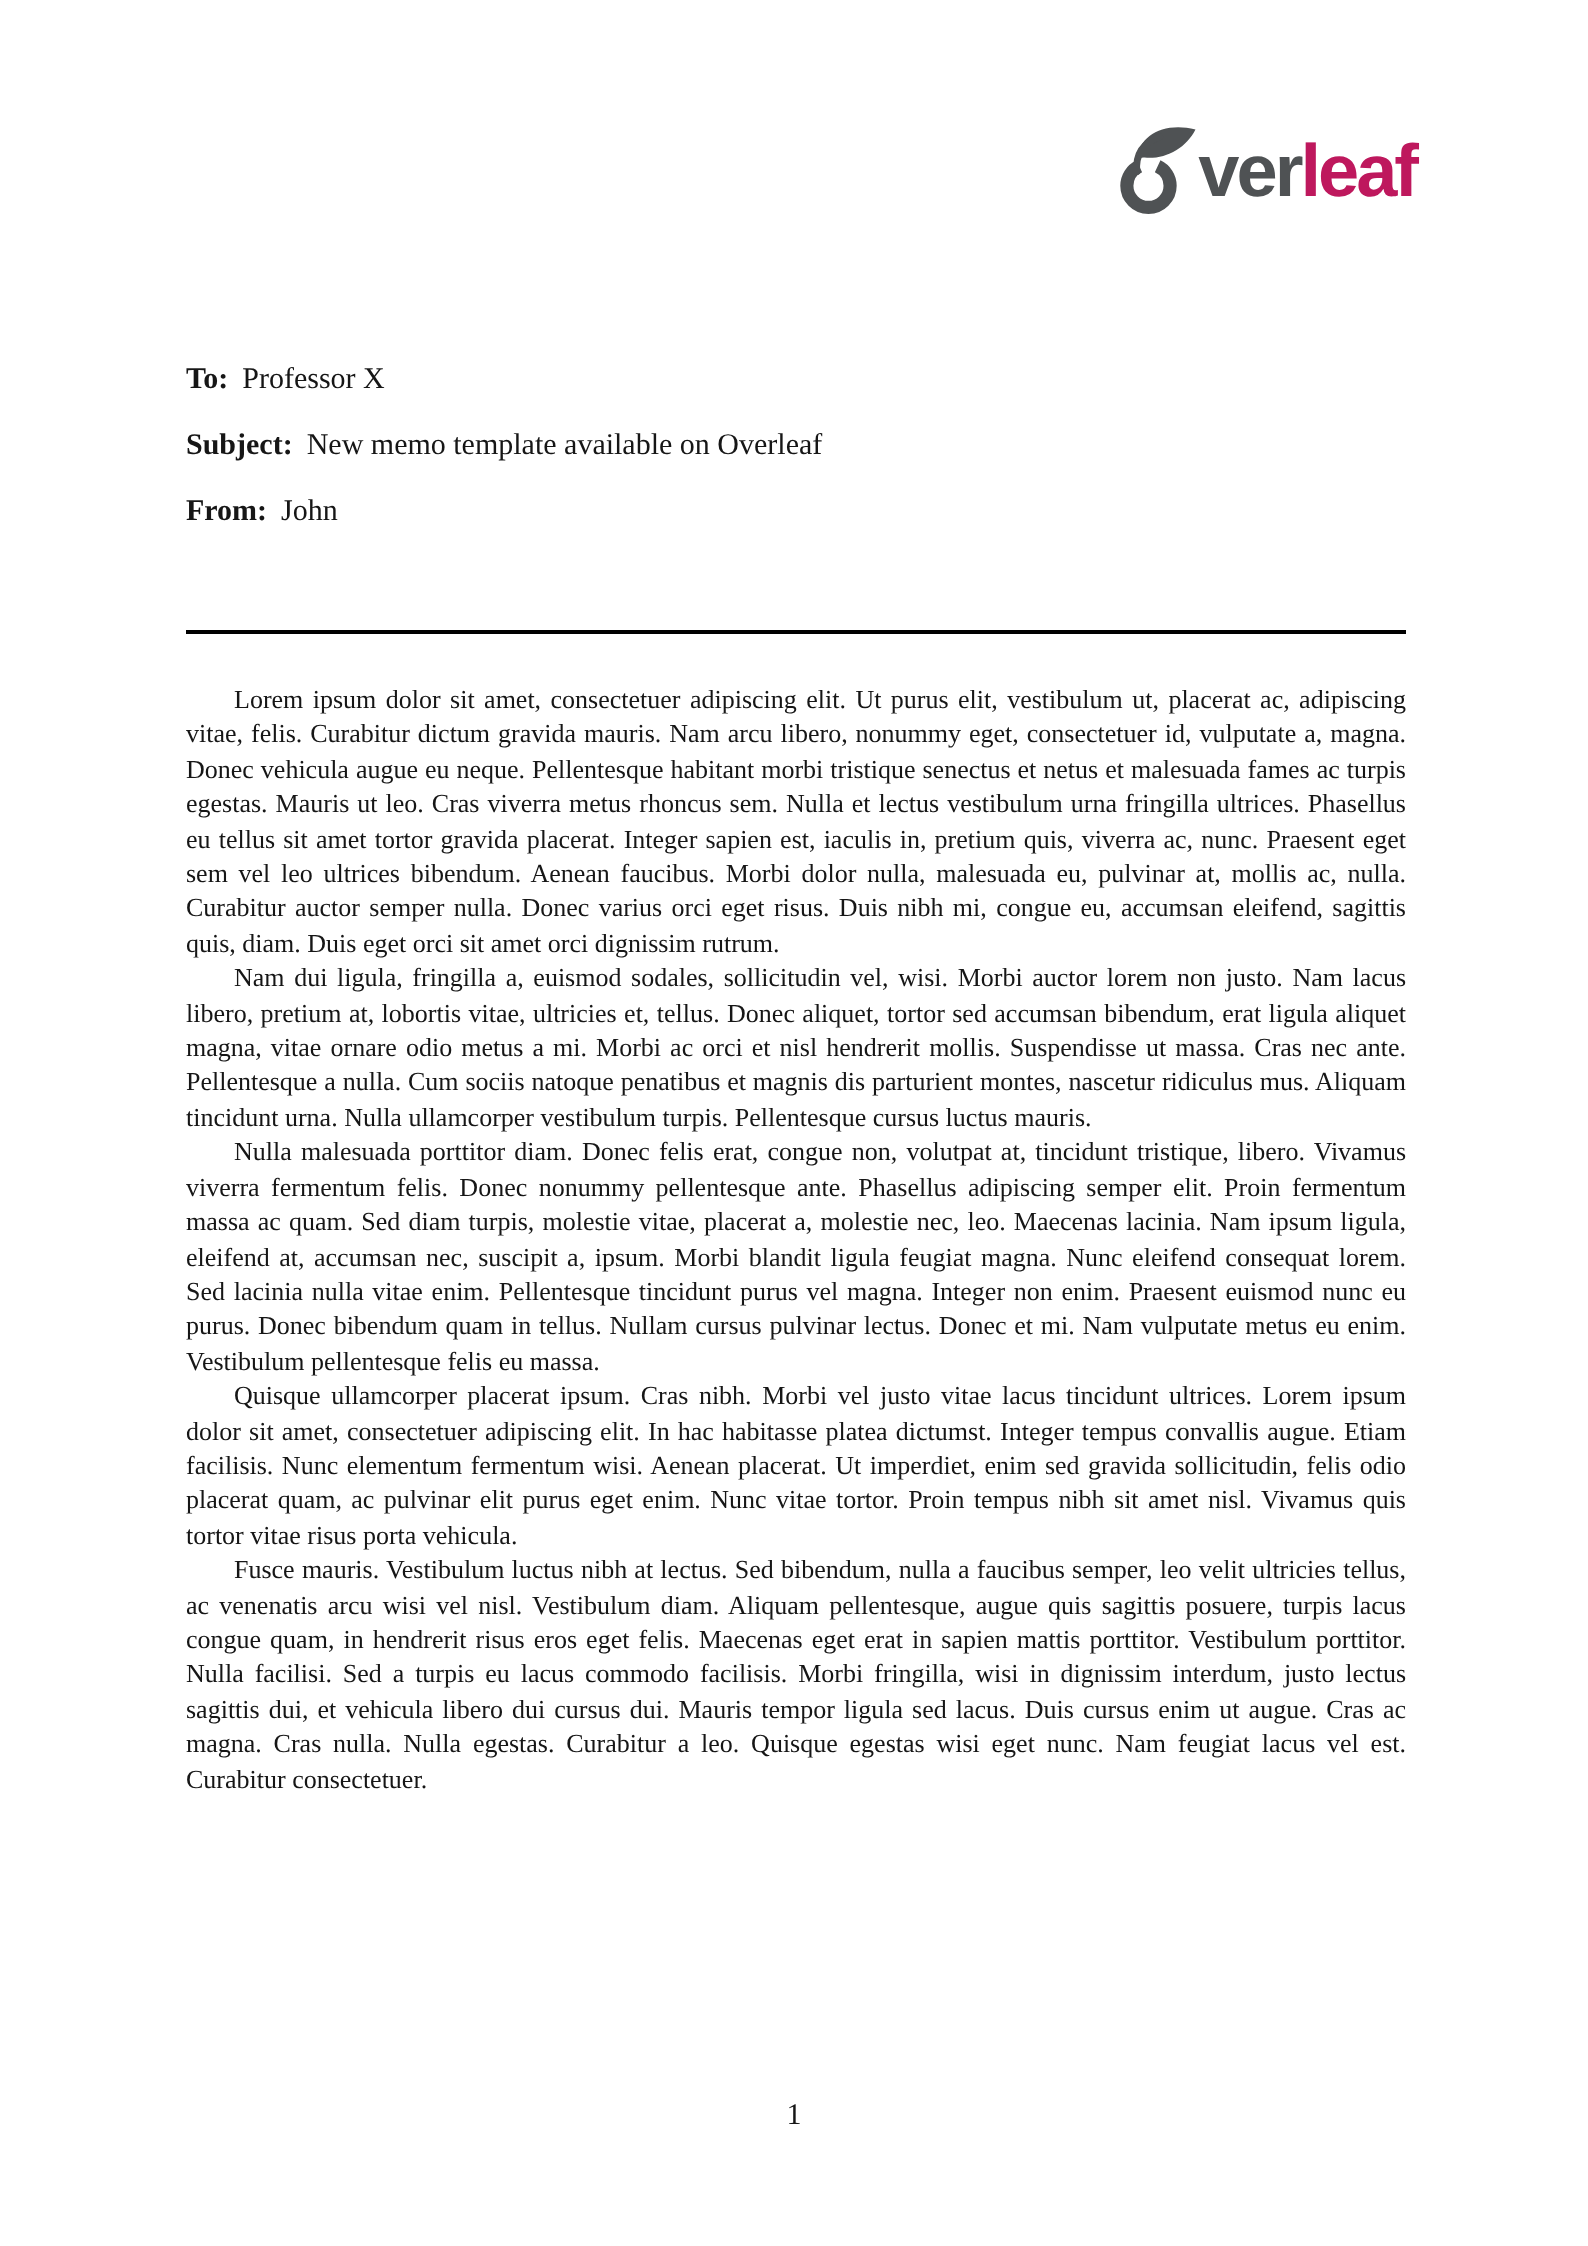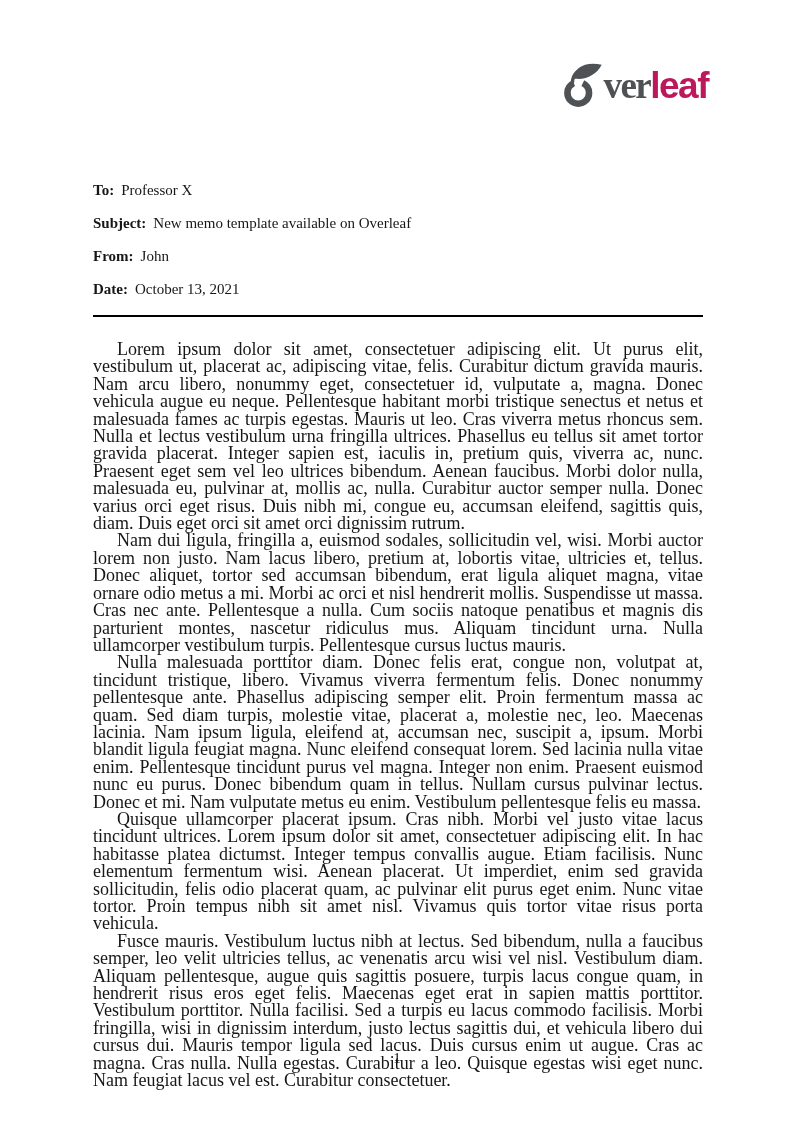--- a/index.html
+++ b/index.html
@@ -62,21 +62,21 @@
     border: none;
     margin: 0;
   }
 
   
   .bodytext {
     position: absolute;
     top: 341px;
     left: 93px;
     width: 610px;
-    font-size: 18px;
+    font-size: 13px;
     line-height: 17.4px;
     text-align: justify;
   }
   .bodytext p {
     margin: 0;
     text-indent: 24px;
   }
 
   
   .pagenum {
@@ -97,35 +97,32 @@
     <span class="mark" style="color: rgb(79, 82, 84);">
       <svg width="48" height="47" viewBox="0 0 48 50" aria-hidden="true">
 
         <path d="M14 21 C15 8 28 1 45 5 C40 15 29 21 18 20 C16.2 19.8 15 20.4 14 21 Z" fill="currentColor"></path>
 
         <path d="M26 9 C17 12 13 18 13.8 27.5" stroke="currentColor" stroke-width="3.6" fill="none" stroke-linecap="round"></path>
 
         <circle cx="20" cy="35" r="11.5" fill="none" stroke="currentColor" stroke-width="7" pathLength="100" stroke-dasharray="86 14" stroke-dashoffset="18"></circle>
       </svg>
     </span>
-    <span class="wordmark"><span style="color: rgb(79, 82, 84); font-family: Liberation Serif, serif;">ver</span><span style="color: #be185d;">leaf</span></span>
+    <span class="wordmark"><span style="color: rgb(79, 82, 84);">ver</span><span style="color: #be185d;">leaf</span></span>
   </header>
 
   <section class="fields">
     <div class="field-row">
       <span class="field-label">To:</span><span class="field-value">Professor X</span>
     </div>
     <div class="field-row">
       <span class="field-label">Subject:</span><span class="field-value">New memo template available on Overleaf</span>
     </div>
     <div class="field-row">
       <span class="field-label">From:</span><span class="field-value">John</span>
-    </div>
-    <div class="field-row">
-      <span class="field-label">Date:</span><span class="field-value">October 13, 2021</span>
     </div>
   </section>
 
   <div class="rule"></div>
 
   <main class="bodytext">
     <p>Lorem ipsum dolor sit amet, consectetuer adipiscing elit. Ut purus elit, vestibulum ut, placerat ac, adipiscing vitae, felis. Curabitur dictum gravida mauris. Nam arcu libero, nonummy eget, consectetuer id, vulputate a, magna. Donec vehicula augue eu neque. Pellentesque habitant morbi tristique senectus et netus et malesuada fames ac turpis egestas. Mauris ut leo. Cras viverra metus rhoncus sem. Nulla et lectus vestibulum urna fringilla ultrices. Phasellus eu tellus sit amet tortor gravida placerat. Integer sapien est, iaculis in, pretium quis, viverra ac, nunc. Praesent eget sem vel leo ultrices bibendum. Aenean faucibus. Morbi dolor nulla, malesuada eu, pulvinar at, mollis ac, nulla. Curabitur auctor semper nulla. Donec varius orci eget risus. Duis nibh mi, congue eu, accumsan eleifend, sagittis quis, diam. Duis eget orci sit amet orci dignissim rutrum.</p>
     <p>Nam dui ligula, fringilla a, euismod sodales, sollicitudin vel, wisi. Morbi auctor lorem non justo. Nam lacus libero, pretium at, lobortis vitae, ultricies et, tellus. Donec aliquet, tortor sed accumsan bibendum, erat ligula aliquet magna, vitae ornare odio metus a mi. Morbi ac orci et nisl hendrerit mollis. Suspendisse ut massa. Cras nec ante. Pellentesque a nulla. Cum sociis natoque penatibus et magnis dis parturient montes, nascetur ridiculus mus. Aliquam tincidunt urna. Nulla ullamcorper vestibulum turpis. Pellentesque cursus luctus mauris.</p>
     <p>Nulla malesuada porttitor diam. Donec felis erat, congue non, volutpat at, tincidunt tristique, libero. Vivamus viverra fermentum felis. Donec nonummy pellentesque ante. Phasellus adipiscing semper elit. Proin fermentum massa ac quam. Sed diam turpis, molestie vitae, placerat a, molestie nec, leo. Maecenas lacinia. Nam ipsum ligula, eleifend at, accumsan nec, suscipit a, ipsum. Morbi blandit ligula feugiat magna. Nunc eleifend consequat lorem. Sed lacinia nulla vitae enim. Pellentesque tincidunt purus vel magna. Integer non enim. Praesent euismod nunc eu purus. Donec bibendum quam in tellus. Nullam cursus pulvinar lectus. Donec et mi. Nam vulputate metus eu enim. Vestibulum pellentesque felis eu massa.</p>
     <p>Quisque ullamcorper placerat ipsum. Cras nibh. Morbi vel justo vitae lacus tincidunt ultrices. Lorem ipsum dolor sit amet, consectetuer adipiscing elit. In hac habitasse platea dictumst. Integer tempus convallis augue. Etiam facilisis. Nunc elementum fermentum wisi. Aenean placerat. Ut imperdiet, enim sed gravida sollicitudin, felis odio placerat quam, ac pulvinar elit purus eget enim. Nunc vitae tortor. Proin tempus nibh sit amet nisl. Vivamus quis tortor vitae risus porta vehicula.</p>

